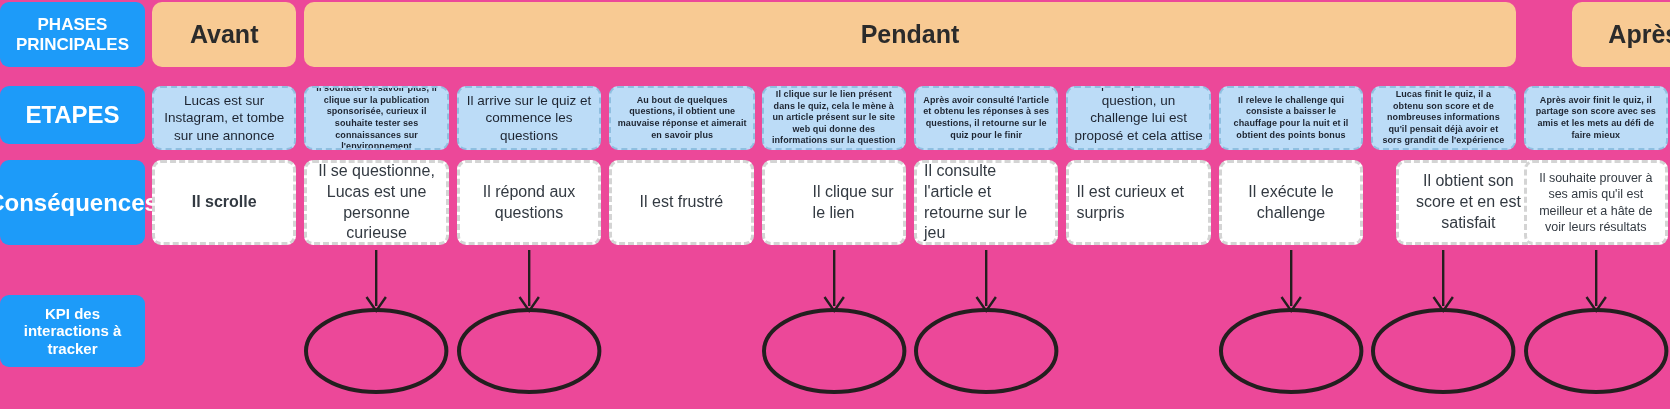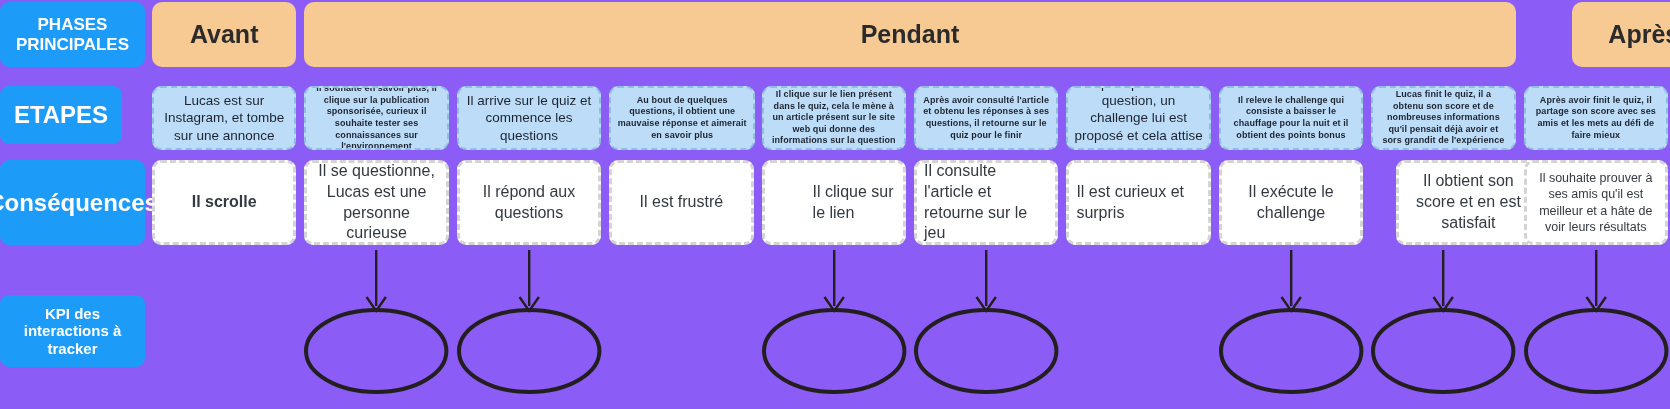--- a/index.html
+++ b/index.html
@@ -12,21 +12,21 @@
     height: 409px;
     overflow: hidden;
     font-family: "Liberation Sans", sans-serif;
     -webkit-font-smoothing: antialiased;
   }
 
   .board {
     position: relative;
     width: 1670px;
     height: 409px;
-    background: #8b5cf6;
+    background: #ec4899;
   }
 
   
   .row-label {
     position: absolute;
     background: #1d9bf9;
     border-radius: 9px;
     color: #ffffff;
     font-weight: bold;
     display: flex;
@@ -101,21 +101,21 @@
 </style>
 </head>
 <body>
 
 <div class="board">
 
   <div class="row-label" style="left:0px; top:2px; width:145px; height:65px; font-size:17px;">
     <span>PHASES PRINCIPALES</span>
   </div>
 
-  <div class="row-label" style="left:0px; top:86px; width:122px; height:58px; font-size:24px;">
+  <div class="row-label" style="left:0px; top:86px; width:145px; height:58px; font-size:24px;">
     <span>ETAPES</span>
   </div>
 
   <div class="row-label" style="left:0px; top:160px; width:145px; height:85px; font-size:24px;">
     <span>Conséquences</span>
   </div>
 
   <div class="row-label" style="left:0px; top:295px; width:145px; height:72px; font-size:15px;">
     <span>KPI des interactions à tracker</span>
   </div>

